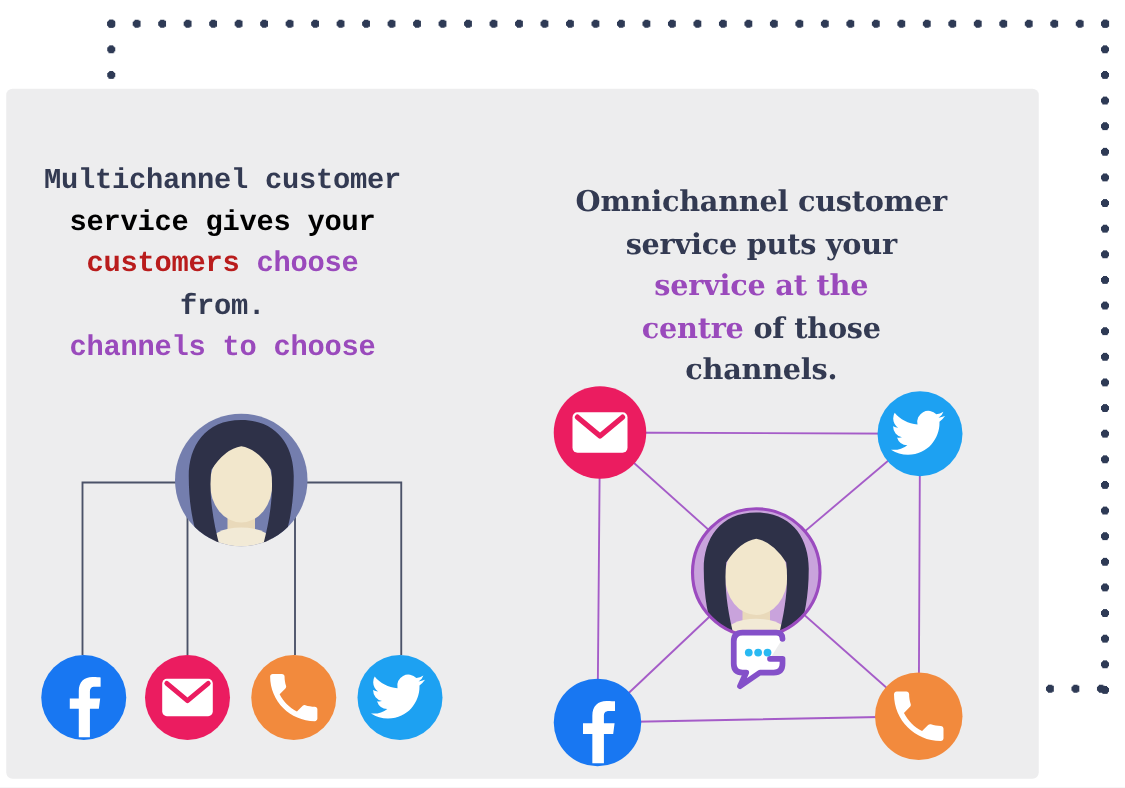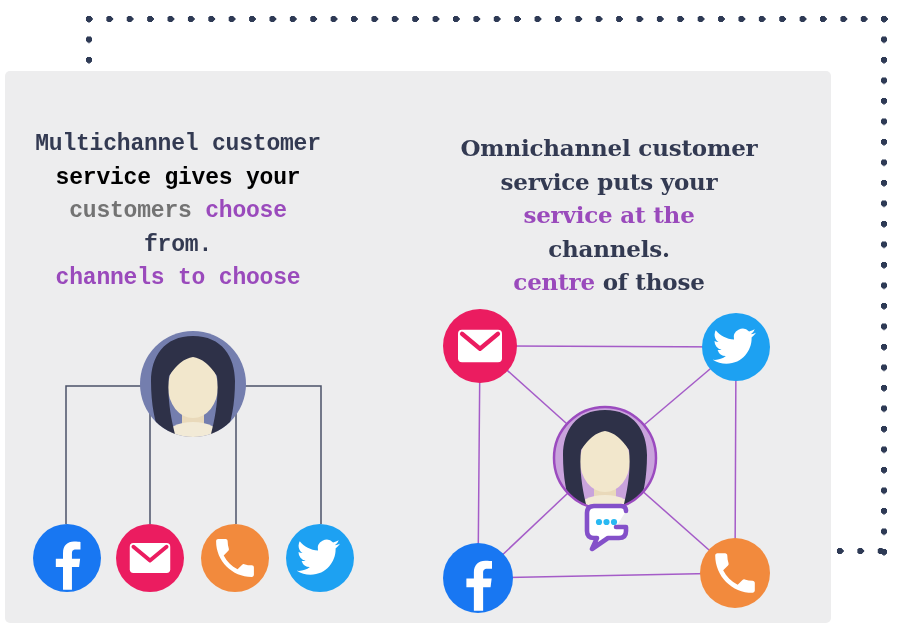--- a/index.html
+++ b/index.html
@@ -22,48 +22,48 @@
   .panel{
     position:absolute;left:5px;top:71px;width:826px;height:552px;
     background:var(--panel);border-radius:5px;
   }
   .heading{
     position:absolute;text-align:center;
     font-weight:700;font-size:23px;line-height:33.5px;
     color:var(--ink);letter-spacing:-0.2px;
   }
   .heading-left{left:12px;top:128px;width:332px;font-family:Liberation Mono, monospace;}
-  .heading-right{left:443px;top:131px;width:332px;}
+  .heading-right{left:443px;top:145px;width:332px;}
   .diagram{position:absolute;}
   .diagram-left{left:25px;top:320px;width:340px;height:285px;}
   .diagram-right{left:420px;top:290px;width:370px;height:340px;}
 </style>
 </head>
 <body style="--bg: #ffffff; --panel: #ededee; --dot: #2e3a55; --ink: #333a52;">
 
 <div class="dots dots-h" style="left:85px;top:15px;width:806px;"></div>
 <div class="dots dots-v" style="left:85px;top:15px;height:52px;"></div>
 <div class="dots dots-v" style="left:880px;top:15px;height:545px;"></div>
 <div class="dots dots-h" style="left:836px;top:547px;width:53px;"></div>
 
 <div class="panel"></div>
 
 <div class="heading heading-left">
     <div><span style="color: rgb(51, 58, 82);">Multichannel customer</span></div>
     <div><span style="color: #000000; margin-top: 26px;">service gives your</span></div>
-    <div><span style="color: #737373; margin-top: 45px;">customers </span><span style="color: rgb(154, 74, 188);">choose</span></div>
+    <div><span style="color: #b91c1c; margin-top: 45px;">customers </span><span style="color: rgb(154, 74, 188);">choose</span></div>
     <div><span style="color: rgb(51, 58, 82);">from.</span></div>
     <div><span style="color: rgb(154, 74, 188);">channels to choose</span></div>
   </div>
 <div class="heading heading-right">
     <div><span style="color: rgb(51, 58, 82);">Omnichannel customer</span></div>
     <div><span style="color: rgb(51, 58, 82);">service puts your</span></div>
     <div><span style="color: rgb(154, 74, 188);">service at the</span></div>
+    <div><span style="color: rgb(154, 74, 188);">centre</span><span style="color: rgb(51, 58, 82);"> of those</span></div>
     <div><span style="color: rgb(51, 58, 82);">channels.</span></div>
-    <div><span style="color: rgb(154, 74, 188);">centre</span><span style="color: rgb(51, 58, 82);"> of those</span></div>
   </div>
 
 <svg class="diagram diagram-left" viewBox="25 320 340 285">
   <defs>
     <clipPath id="avc1">
         <circle r="53" cx="0" cy="0"></circle>
       </clipPath>
     <clipPath id="fbclip1">
         <circle r="34" cx="0" cy="0"></circle>
       </clipPath>

